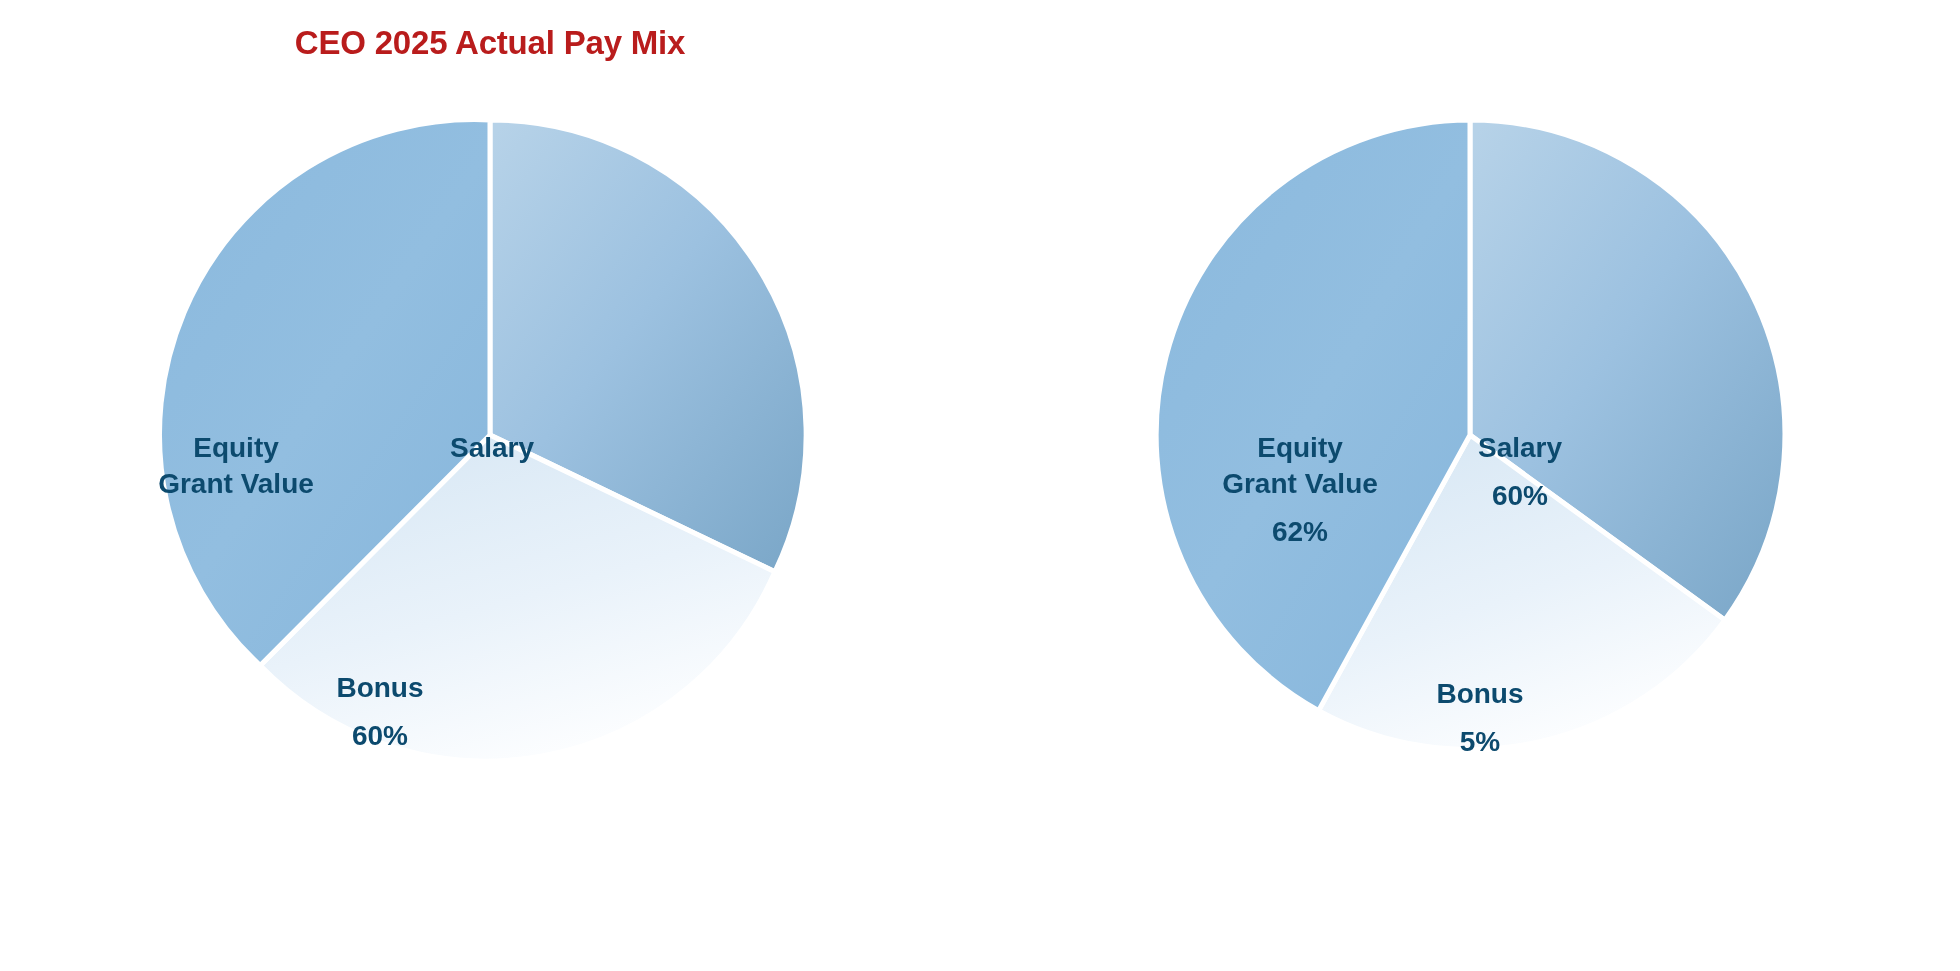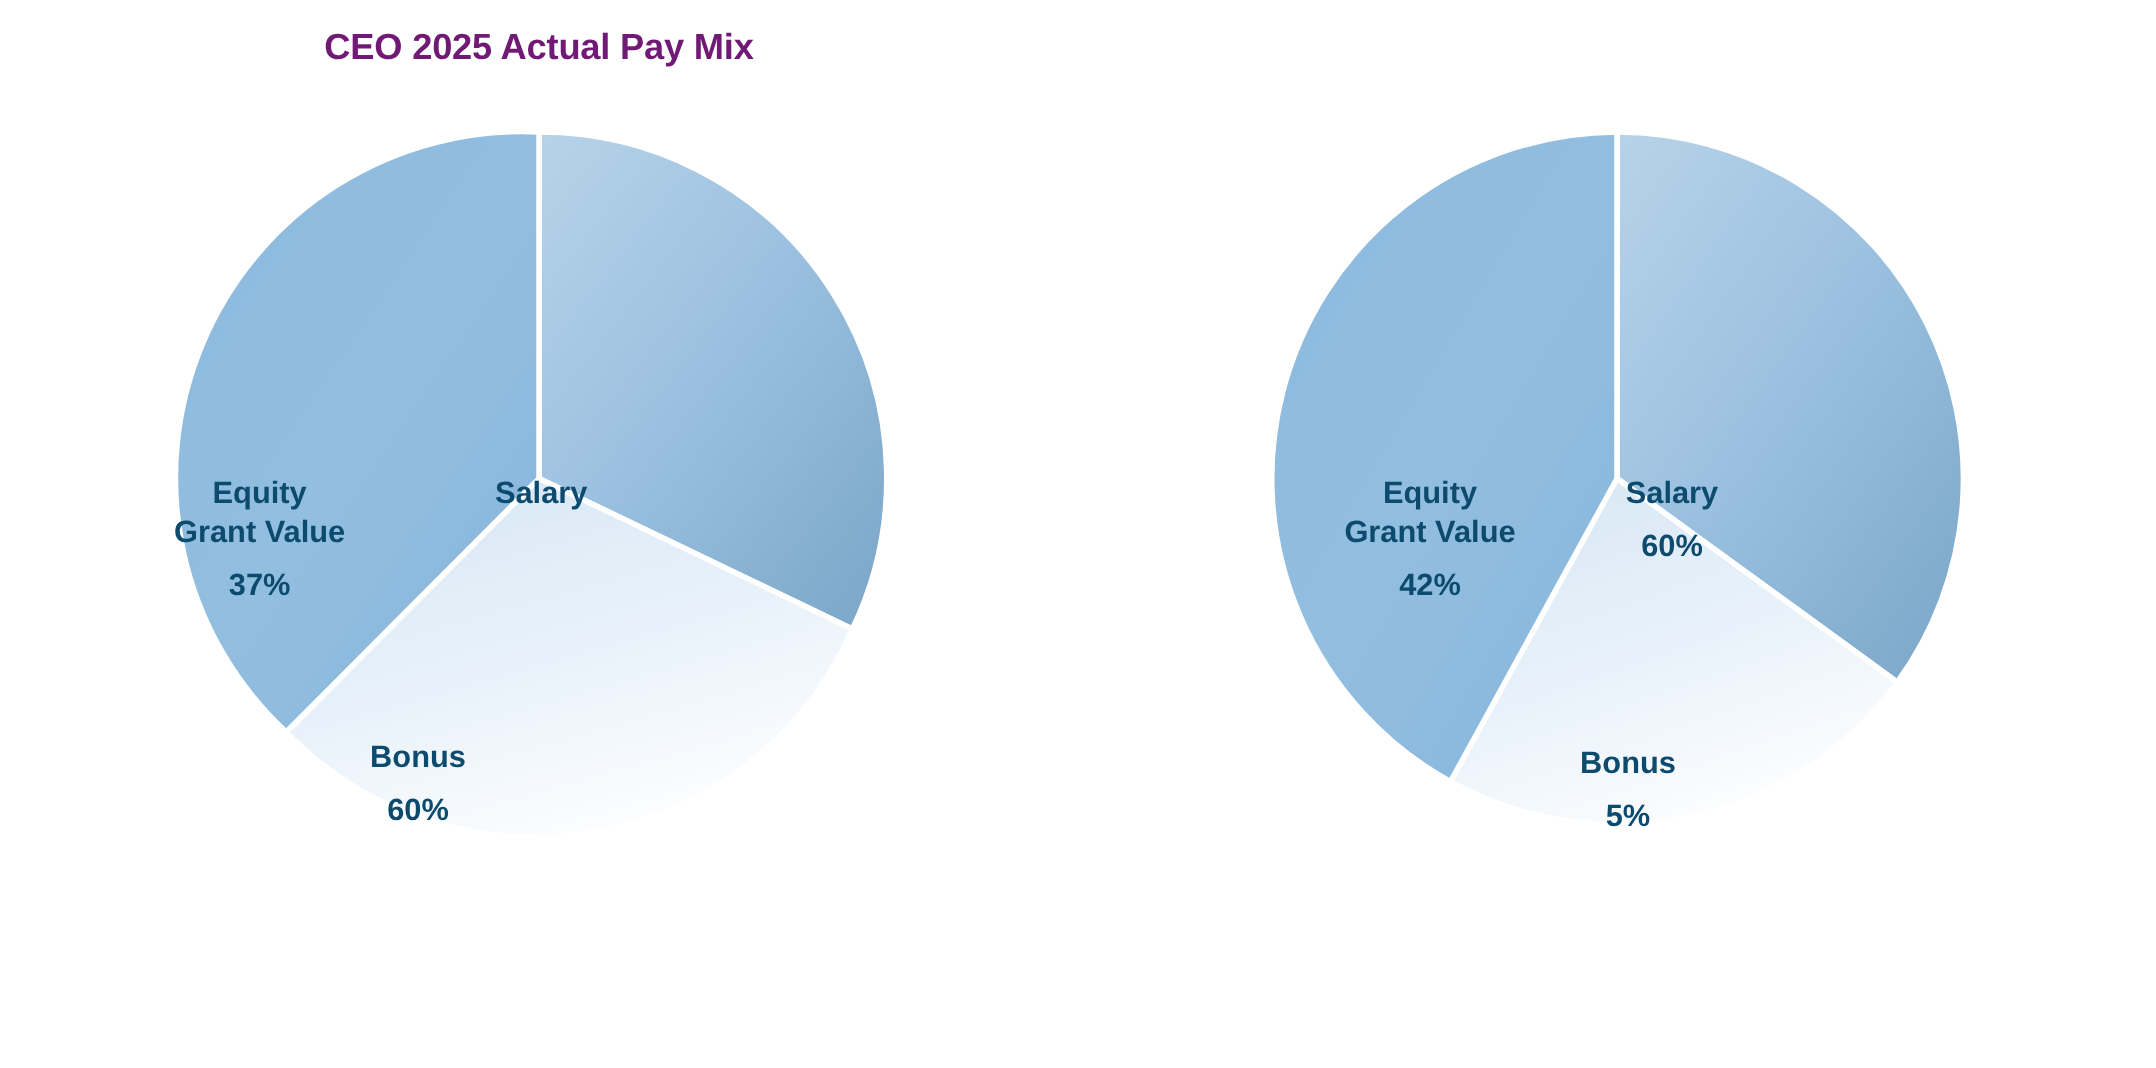--- a/index.html
+++ b/index.html
@@ -31,21 +31,21 @@
     height: 971px;
   }
   .chart-title {
     position: absolute;
     top: 24px;
     left: 0;
     width: 980px;
     text-align: center;
     font-size: 33px;
     font-weight: bold;
-    color: #701a75;
+    color: #b91c1c;
     letter-spacing: -0.2px;
     font-family: "Liberation Sans", sans-serif;
   }
   .pie-wrap {
     position: absolute;
     top: 120px;
     left: 0;
     width: 980px;
     height: 660px;
   }
@@ -113,21 +113,20 @@
           <path d="M 350 315 L 350 0 A 315 315 0 0 1 634.9 451.8 Z" fill="url(#ceoSalaryGrad)" stroke="#ffffff" stroke-width="5"></path>
 
           <path d="M 350 315 L 634.9 451.8 A 315 315 0 0 1 120.2 545.5 Z" fill="url(#ceoBonusGrad)" stroke="#ffffff" stroke-width="5"></path>
 
           <path d="M 350 315 L 120.2 545.5 A 315 315 0 0 1 350 0 Z" fill="url(#ceoEquityGrad)" stroke="#ffffff" stroke-width="5"></path>
         </svg>
 
         <div class="slice-label lbl-ceo-equity">
           <span class="lbl-name">Equity</span>
           <span class="lbl-name">Grant Value</span>
-          <span class="lbl-pct">37%</span>
         </div>
 
         <div class="slice-label lbl-ceo-salary">
           <span class="lbl-name">Salary</span>
         </div>
 
         <div class="slice-label lbl-ceo-bonus">
           <span class="lbl-name">Bonus</span>
           <span class="lbl-pct">60%</span>
         </div>
@@ -159,21 +158,21 @@
           <path d="M 350 315 L 350 0 A 315 315 0 0 1 604.8 500.1 Z" fill="url(#cfoSalaryGrad)" stroke="#ffffff" stroke-width="5"></path>
 
           <path d="M 350 315 L 604.8 500.1 A 315 315 0 0 1 198.6 590.6 Z" fill="url(#cfoBonusGrad)" stroke="#ffffff" stroke-width="5"></path>
 
           <path d="M 350 315 L 198.6 590.6 A 315 315 0 0 1 350 0 Z" fill="url(#cfoEquityGrad)" stroke="#ffffff" stroke-width="5"></path>
         </svg>
 
         <div class="slice-label lbl-cfo-equity">
           <span class="lbl-name">Equity</span>
           <span class="lbl-name">Grant Value</span>
-          <span class="lbl-pct">42%</span>
+          <span class="lbl-pct">62%</span>
         </div>
 
         <div class="slice-label lbl-cfo-salary">
           <span class="lbl-name">Salary</span>
           <span class="lbl-pct">60%</span>
         </div>
 
         <div class="slice-label lbl-cfo-bonus">
           <span class="lbl-name">Bonus</span>
           <span class="lbl-pct">5%</span>

